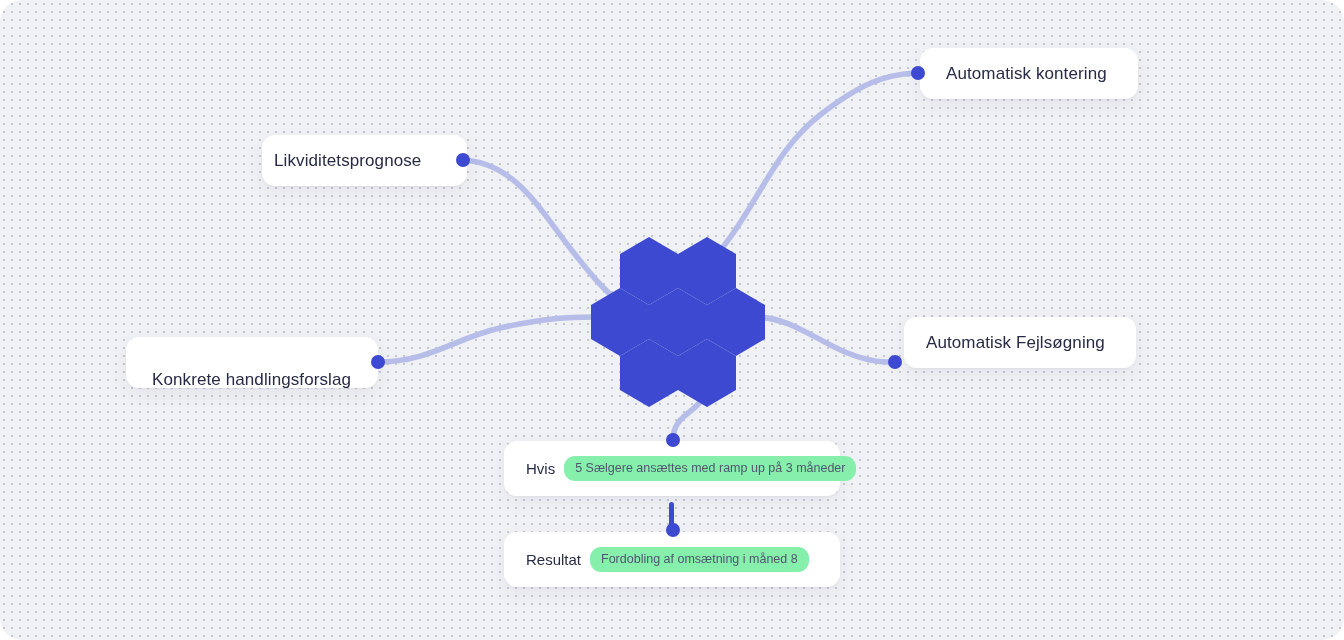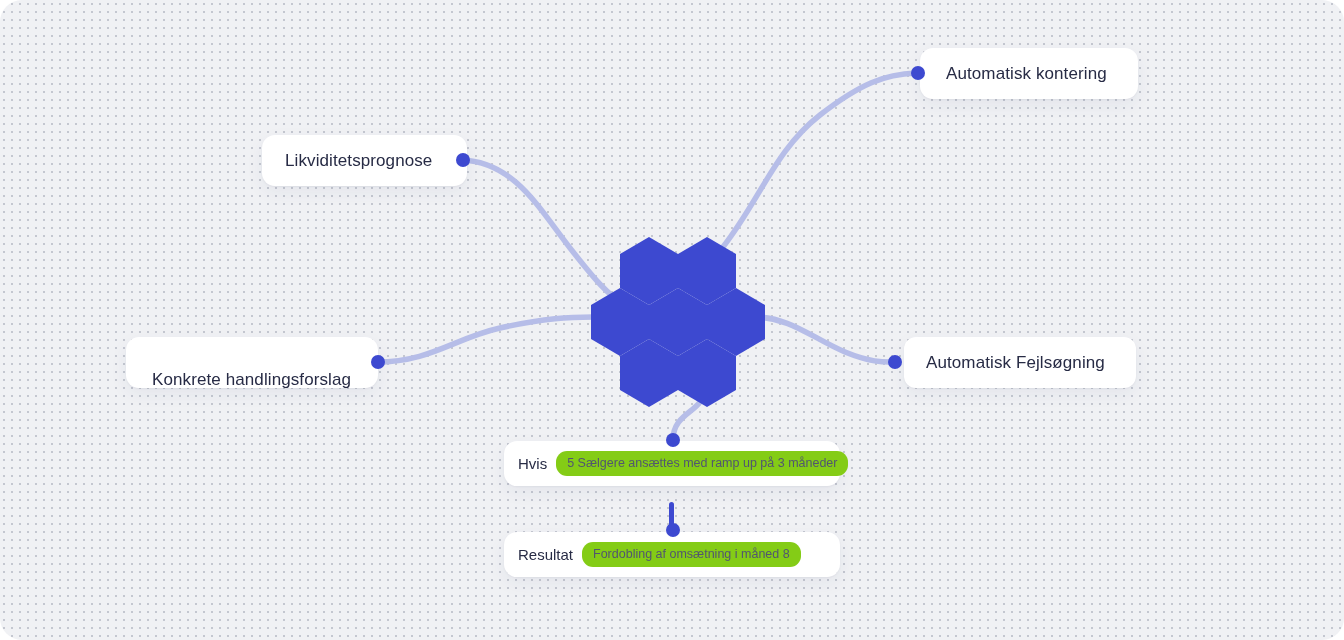--- a/index.html
+++ b/index.html
@@ -35,39 +35,39 @@
   }
   .card-label{
     color:#272b45;
     font-size:17px;
     letter-spacing:.1px;
     line-height:1;
   }
 
   
   #card-kontering{left:920px;top:48px;width:218px;height:51px;padding-left:26px;}
-  #card-likviditet{left:262px;top:135px;width:205px;height:51px;padding-left:23px;}
+  #card-likviditet{left:262px;top:135px;width:205px;height:51px;padding-left:12px;}
   #card-handlings{left:126px;top:337px;width:252px;height:51px;padding-left:26px;align-items:flex-end;}
-  #card-fejlsogning{left:904px;top:337px;width:232px;height:51px;padding-left:22px;border-radius:12px;}
+  #card-fejlsogning{left:904px;top:317px;width:232px;height:51px;padding-left:22px;border-radius:12px;}
 
   
   .logic-card{
-    position:absolute;left:504px;width:336px;height:45px;
+    position:absolute;left:504px;width:336px;height:55px;
     background:#ffffff;border-radius:13px;
     box-shadow:0 1px 2px rgba(30,35,80,.05), 0 6px 18px rgba(40,48,110,.06);
     display:flex;align-items:center;
-    padding-left:14px;box-sizing:border-box;
+    padding-left:22px;box-sizing:border-box;
   }
   #card-hvis{top:441px;}
   #card-resultat{top:532px;text-align:right;}
   .logic-key{
     color:#272b45;font-size:15px;line-height:1;margin-right:9px;
   }
   .logic-pill{
-    background:#84cc16;
+    background:#86efac;
     border-radius:11px;
     padding:6px 11px 7px 11px;
     color:#515670;
     font-size:12.5px;
     line-height:1;
     white-space:nowrap;
   }
 
   
   .node{

